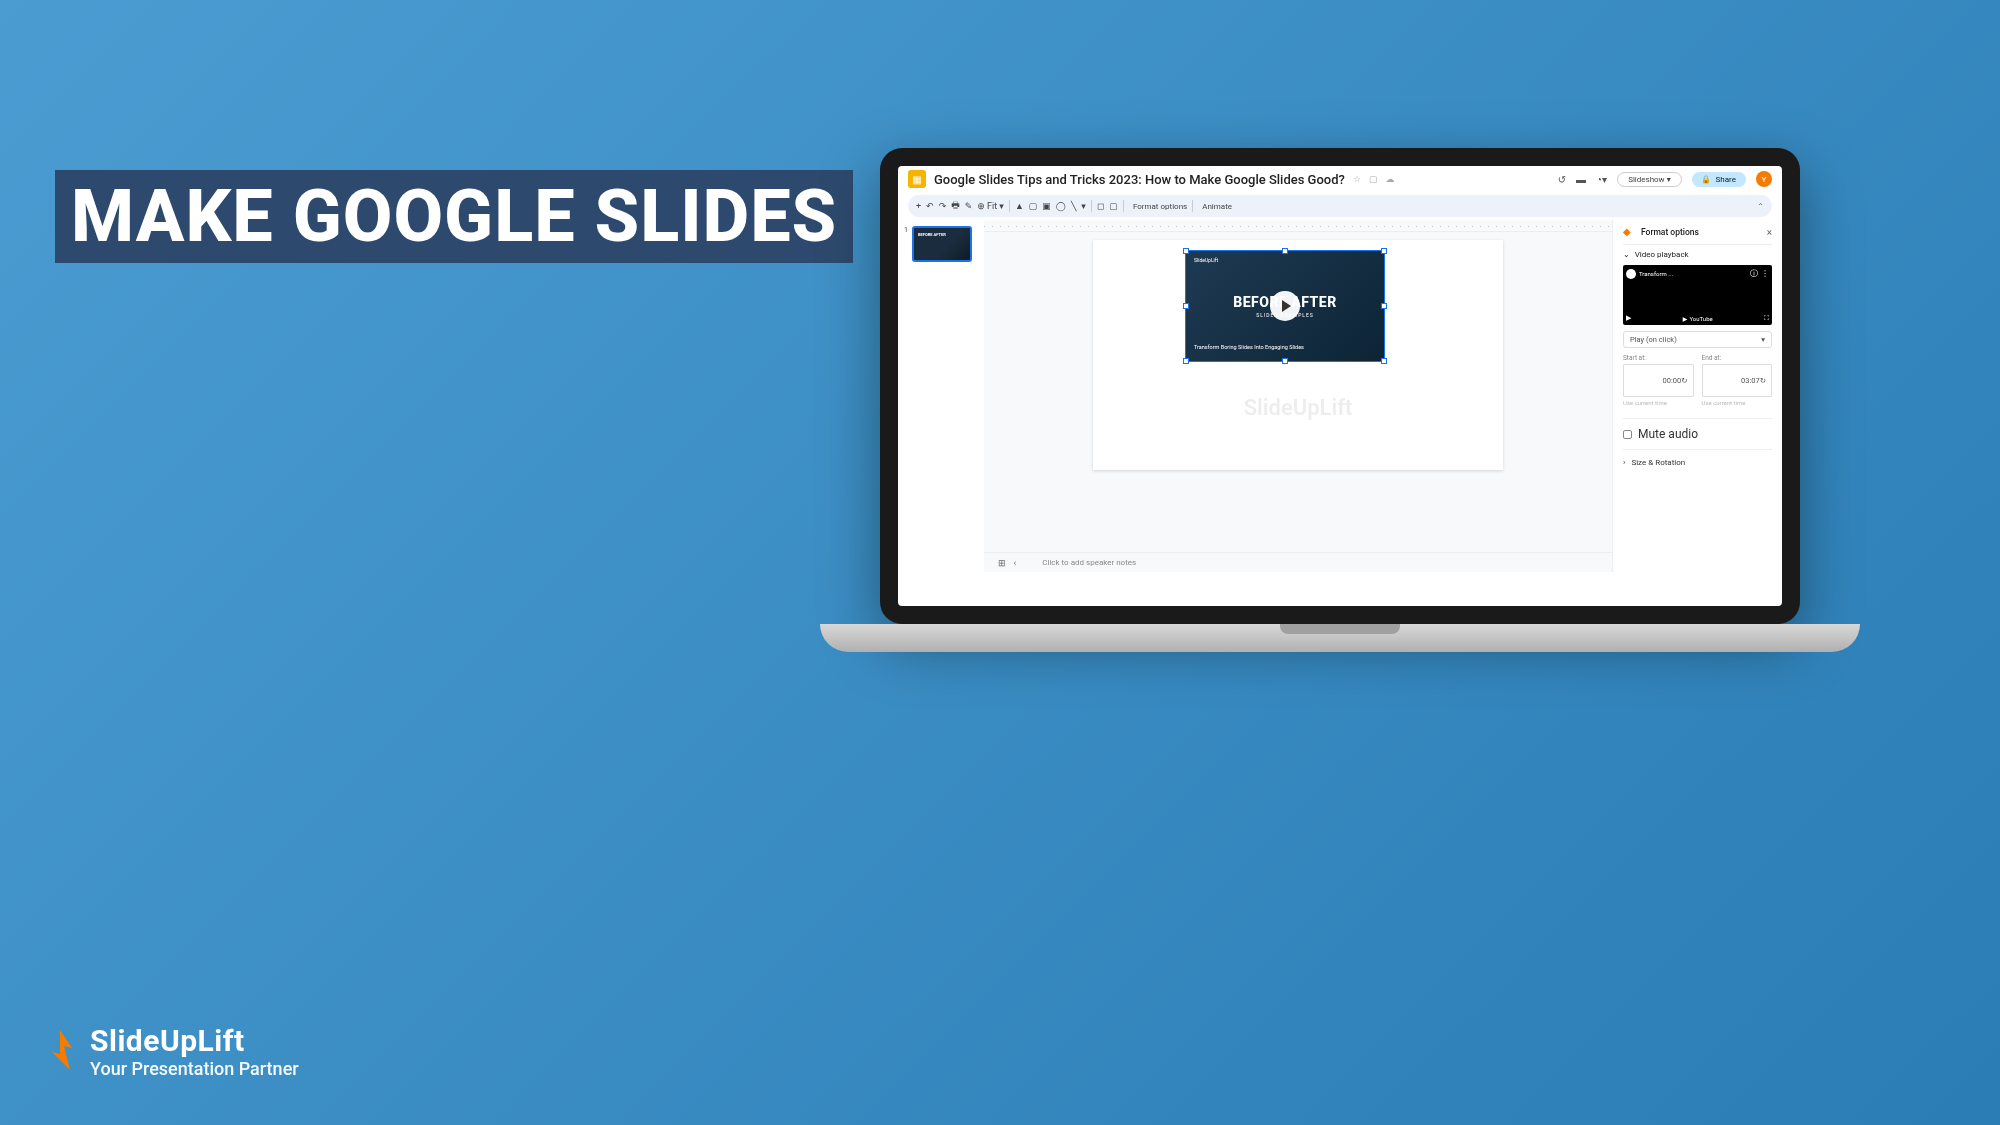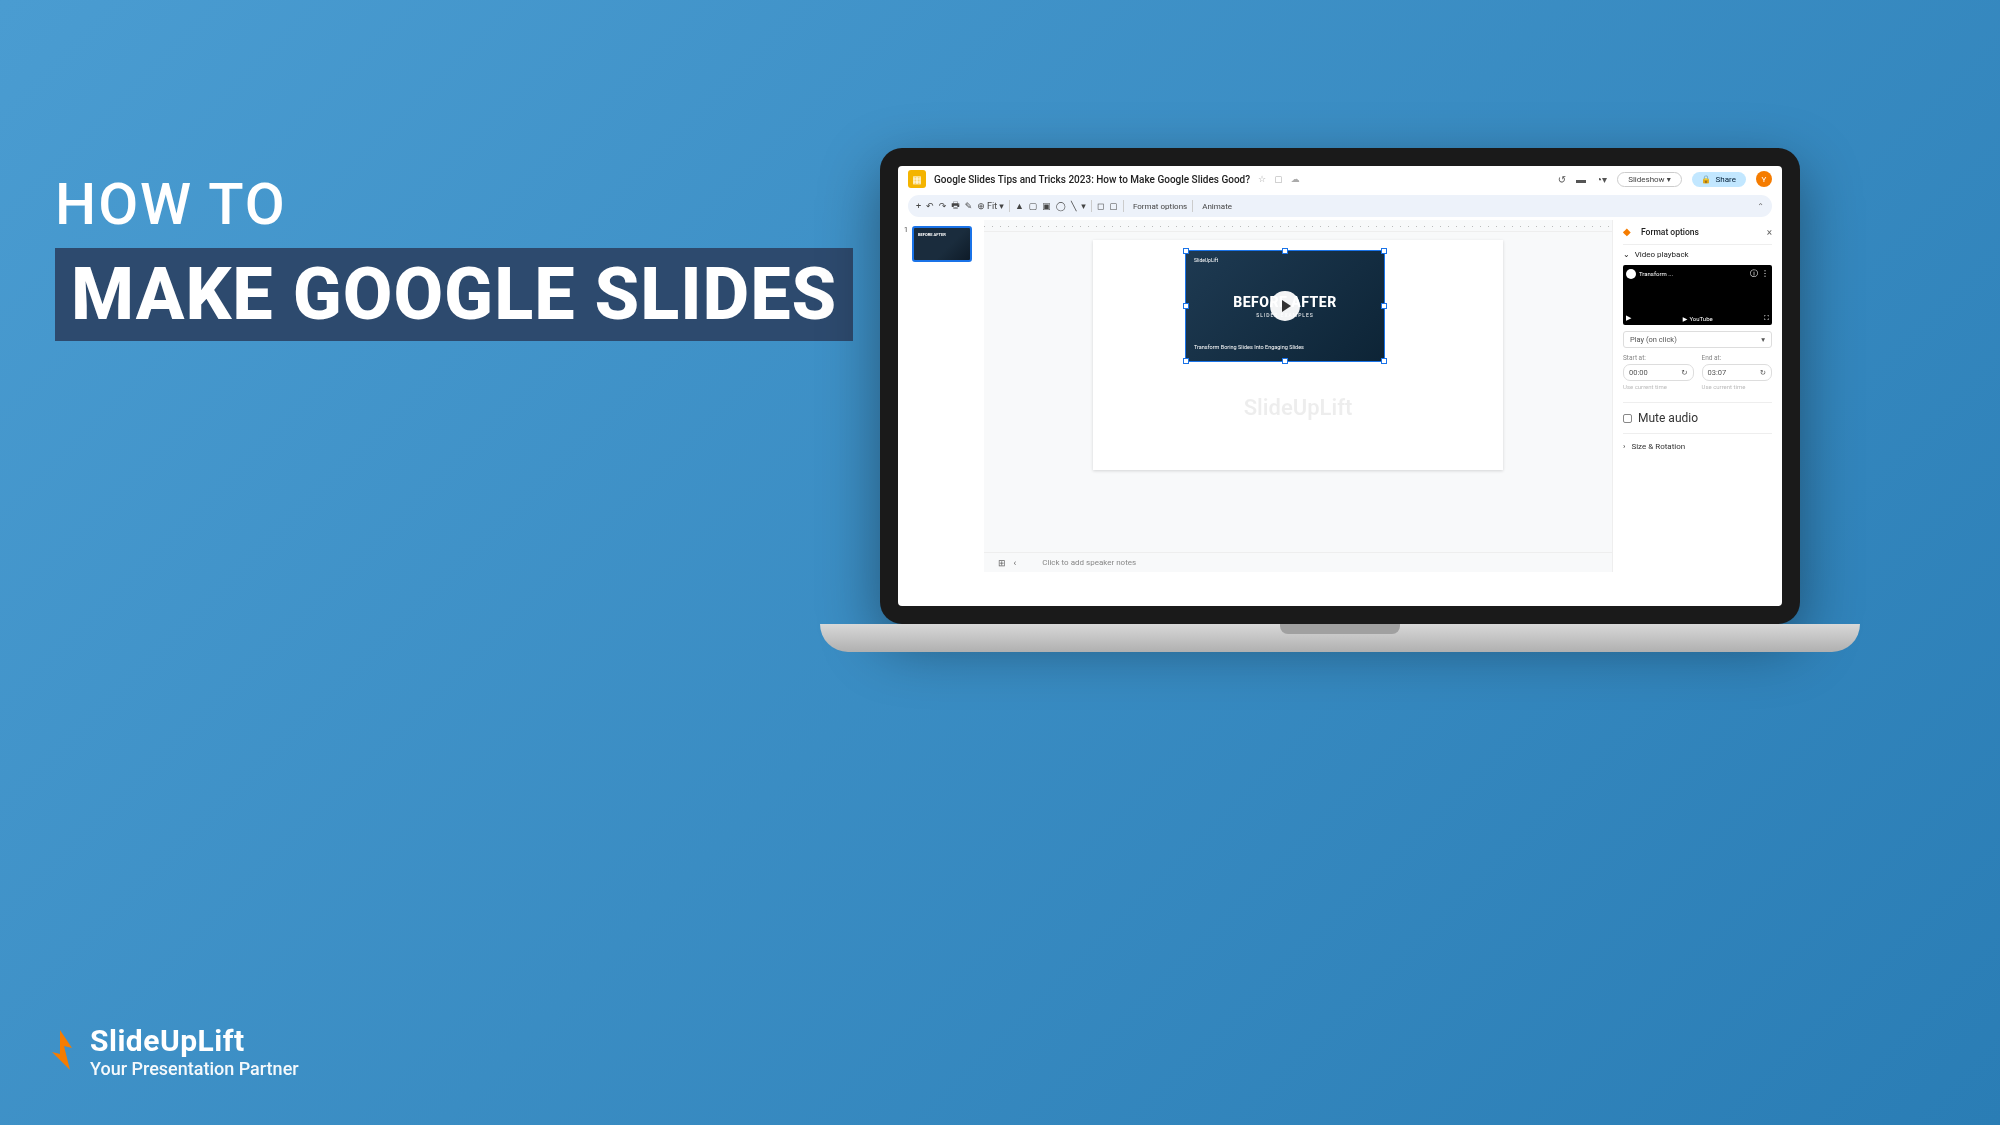--- a/index.html
+++ b/index.html
@@ -17,21 +17,21 @@
 .brand-tag{font-size:18px;font-weight:500;opacity:0.95}
 
 .laptop{position:absolute;right:200px;top:148px;width:920px}
 .laptop-screen{background:#1a1a1a;border-radius:22px;padding:18px;box-shadow:0 20px 60px rgba(0,0,0,0.4)}
 .laptop-inner{background:#fff;border-radius:4px;height:440px;overflow:hidden;position:relative}
 .laptop-base{height:28px;background:linear-gradient(180deg,#d8d8d8 0%,#b0b0b0 100%);border-radius:0 0 30px 30px;margin:0 -60px;position:relative}
 .laptop-notch{position:absolute;left:50%;transform:translateX(-50%);top:0;width:120px;height:10px;background:#a0a0a0;border-radius:0 0 8px 8px}
 
 .gs-header{height:26px;display:flex;align-items:center;padding:0 10px;gap:8px}
 .gs-logo{width:18px;height:18px;background:#f4b400;border-radius:3px;display:flex;align-items:center;justify-content:center;color:#fff;font-size:10px}
-.gs-title{font-size:10px;color:#222;font-weight:500}
+.gs-title{font-size:13px;color:#222;font-weight:500}
 .gs-star{font-size:9px;color:#aaa}
 .gs-header-right{margin-left:auto;display:flex;align-items:center;gap:10px}
 .gs-icon-small{font-size:10px;color:#555}
 .gs-slideshow{border:1px solid #ccc;border-radius:22px;padding:2px 10px;font-size:8px;color:#444}
 .gs-share{background:#c2e7ff;border-radius:22px;padding:3px 10px;font-size:8px;color:#001d35;display:flex;align-items:center;gap:4px}
 .gs-avatar{width:16px;height:16px;border-radius:50%;background:#f57c00;color:#fff;font-size:8px;display:flex;align-items:center;justify-content:center}
 
 .gs-menu{height:14px;display:flex;padding:0 36px;gap:10px}
 .gs-menu-item{font-size:8px;color:#444}
 
@@ -83,32 +83,31 @@
 .gs-yt-name{font-size:6px;color:#fff;flex:1}
 .gs-yt-info{font-size:8px;color:#fff}
 .gs-yt-bottom{position:absolute;bottom:3px;left:3px;right:3px;display:flex;align-items:center;justify-content:space-between}
 .gs-yt-play{color:#fff;font-size:7px}
 .gs-yt-logo{color:#fff;font-size:6px;display:flex;align-items:center;gap:2px}
 .gs-yt-full{color:#fff;font-size:7px}
 .gs-play-mode{border:1px solid #ddd;border-radius:3px;padding:3px 6px;font-size:7.5px;color:#555;margin-top:6px;display:flex;justify-content:space-between}
 .gs-time-row{display:flex;gap:8px;margin-top:6px}
 .gs-time-col{flex:1}
 .gs-time-label{font-size:6.5px;color:#888}
-.gs-time-input{border:1px solid #ddd;border-radius:7px;padding:3px 5px;font-size:7.5px;color:#555;margin-top:2px;display:flex;justify-content:space-between;align-items:center}
+.gs-time-input{border:1px solid #ddd;border-radius:1px;padding:11px 5px;font-size:7.5px;color:#555;margin-top:2px;display:flex;justify-content:flex-end;align-items:center}
 .gs-use-current{font-size:6px;color:#bbb;margin-top:2px}
 .gs-mute-row{display:flex;align-items:center;gap:6px;margin-top:12px;padding-top:8px;border-top:1px solid #eee}
 .gs-checkbox{width:9px;height:9px;border:1.5px solid #888;border-radius:2px}
 .gs-mute-label{font-size:12px;color:#333}
 .gs-size-rot{display:flex;align-items:center;gap:6px;margin-top:8px;padding-top:8px;border-top:1px solid #eee;font-size:8px;color:#333}
 </style>
 </head>
 <body>
 
 <div class="hero-text">
-  <div class="hero-line1">HOW TO</div>
   <div class="hero-line2">MAKE GOOGLE SLIDES</div>
 </div>
 
 <div class="brand">
   <div class="brand-icon">
     <svg viewBox="0 0 36 46">
         <path d="M18 2 L30 20 L22 18 L28 42 L10 24 L18 26 Z" fill="#f57c00"></path>
       </svg>
   </div>
   <div class="brand-text">

